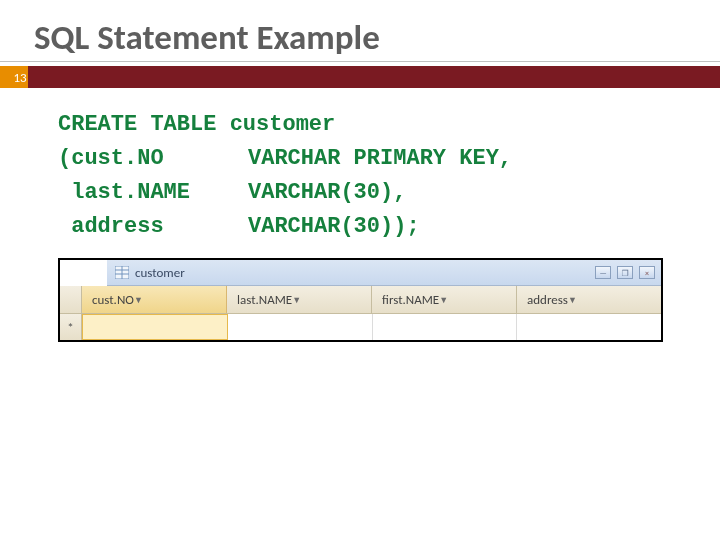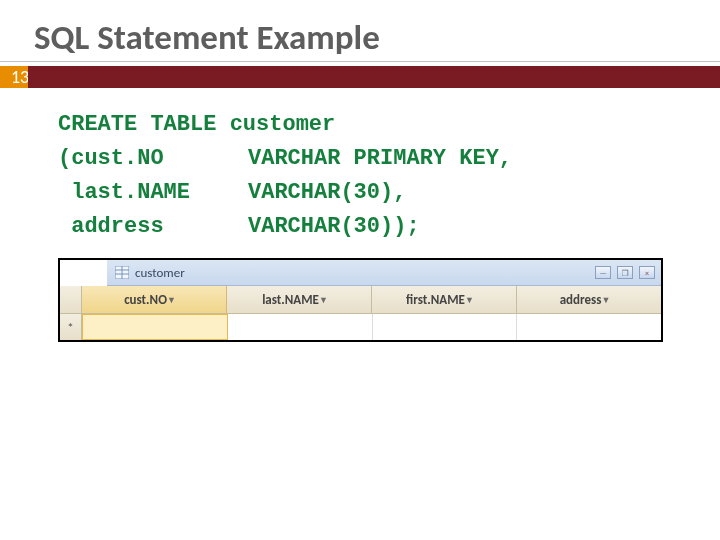--- a/index.html
+++ b/index.html
@@ -25,21 +25,21 @@
   .stripe {
     height: 22px;
     margin-top: 4px;
     display: flex;
   }
   .stripe-num {
     width: 28px;
     height: 100%;
     background: #e88d00;
     color: #fff;
-    font-size: 18px;
+    font-size: 13px;
     display: flex;
     align-items: center;
     justify-content: center;
     font-weight: 500;
     padding-left: 12px;
   }
   .stripe-rest {
     flex: 1;
     background: #7a1a22;
   }
@@ -101,24 +101,23 @@
   }
   .row-gutter {
     width: 22px;
     border-right: 1px solid #c6bda0;
     background: linear-gradient(#f3eee1, #e7dfc9);
   }
   .col-cell {
     flex: 1;
     display: flex;
     align-items: center;
-    justify-content: center;
+    justify-content: flex-start;
     border-right: 1px solid #c6bda0;
-    padding: 0 8px 0 0;
-    font-weight: bold;
+    padding: 0 8px 0 10px;
   }
   .col-cell:nth-child(2) { background: linear-gradient(#f8e7b7, #f0d58a); border-right: 1px solid #d9b770; }
   .col-cell:last-child { border-right: none; }
   .col-chevron {
     font-size: 9px;
     color: #6b6b6b;
   }
 
   .data-row {
     display: flex;

